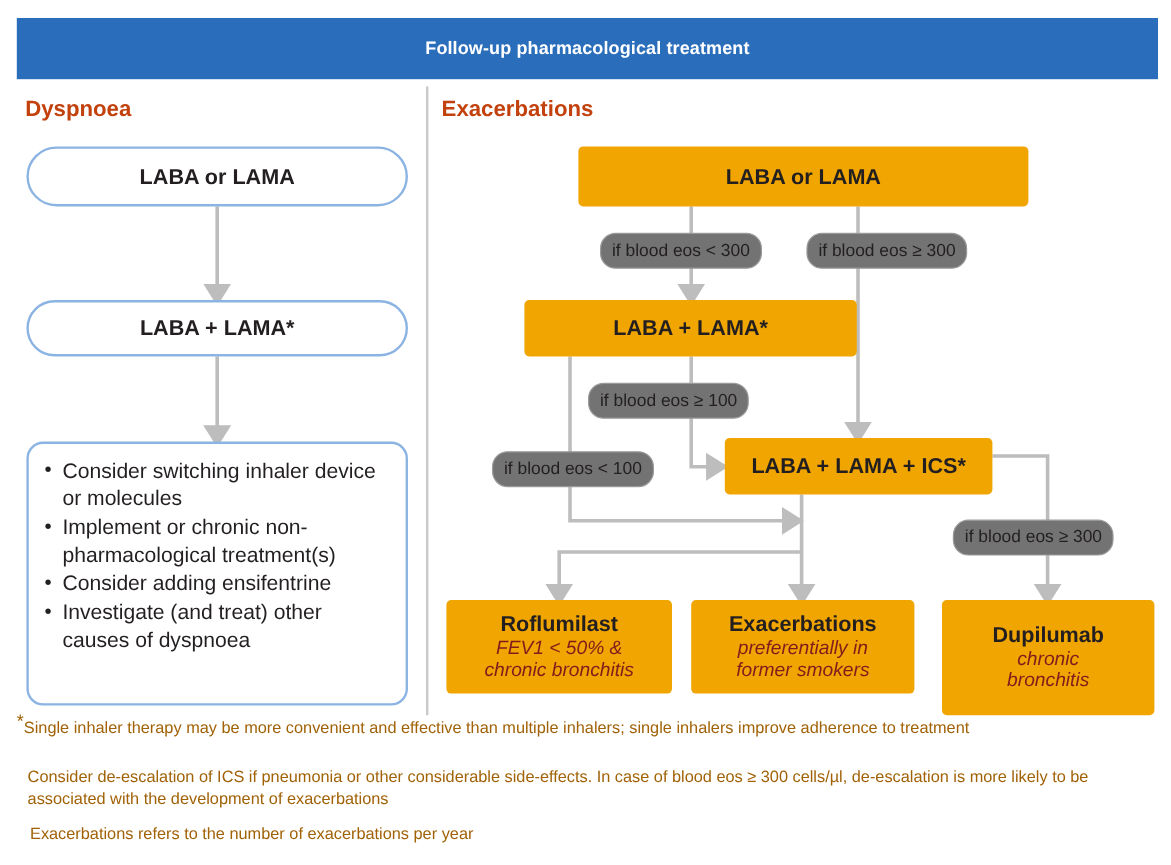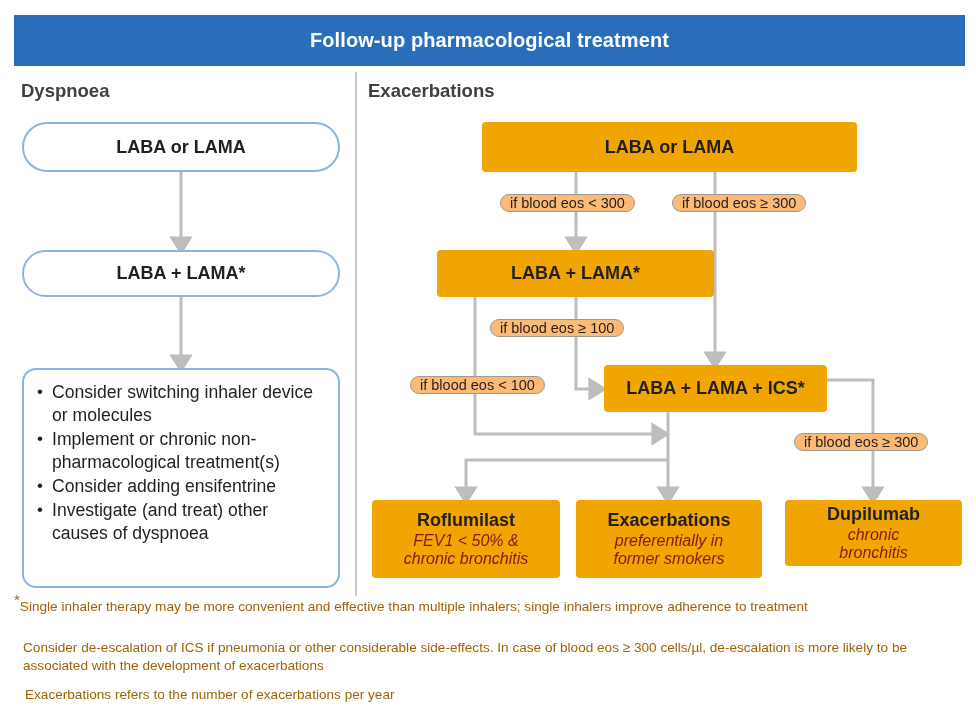--- a/index.html
+++ b/index.html
@@ -27,31 +27,31 @@
     width: 951px;
     height: 51px;
     background: #2a6ebb;
     display: flex;
     align-items: center;
     justify-content: center;
     box-sizing: border-box;
   }
   .header-bar .title {
     color: #ffffff;
-    font-size: 20px;
+    font-size: 15px;
     font-weight: bold;
     letter-spacing: 0.1px;
   }
 
   
   .col-heading {
     position: absolute;
     font-size: 18.5px;
     font-weight: bold;
-    color: #404040;
+    color: #c2410c;
   }
   #heading-dyspnoea { left: 21px; top: 80px; }
   #heading-exacerbations { left: 368px; top: 80px; }
 
   
   .v-divider {
     position: absolute;
     left: 355px;
     top: 72px;
     width: 1.5px;
@@ -135,31 +135,32 @@
     font-style: italic;
     color: #7f1d1d;
     line-height: 18.5px;
     margin-top: 1px;
   }
   #obox-laba-or-lama      { left: 482px; top: 122px; width: 375px; height: 50px; }
   #obox-laba-plus-lama    { left: 437px; top: 250px; width: 277px; height: 47px; }
   #obox-laba-lama-ics     { left: 604px; top: 365px; width: 223px; height: 47px; }
   #obox-roflumilast       { left: 372px; top: 500px; width: 188px; height: 78px; }
   #obox-azithromycin      { left: 576px; top: 500px; width: 186px; height: 78px; }
-  #obox-dupilumab         { left: 785px; top: 500px; width: 177px; height: 66px; }
+  #obox-dupilumab         { left: 785px; top: 500px; width: 177px; height: 96px; }
 
   
   .cond {
     position: absolute;
     border: 1.3px solid #9a9a9a;
     border-radius: 13px;
-    background: #fdba74;
-    height: 18px;
+    background: #737373;
+    height: 30px;
     padding: 0 9px;
     display: flex;
+    align-items: center;
     justify-content: center;
     box-sizing: border-box;
     white-space: nowrap;
   }
   .cond span {
     font-size: 14.5px;
     color: #231f20;
   }
   #cond-eos-lt-300  { left: 500px; top: 194px; }
   #cond-eos-ge-300  { left: 672px; top: 194px; }

